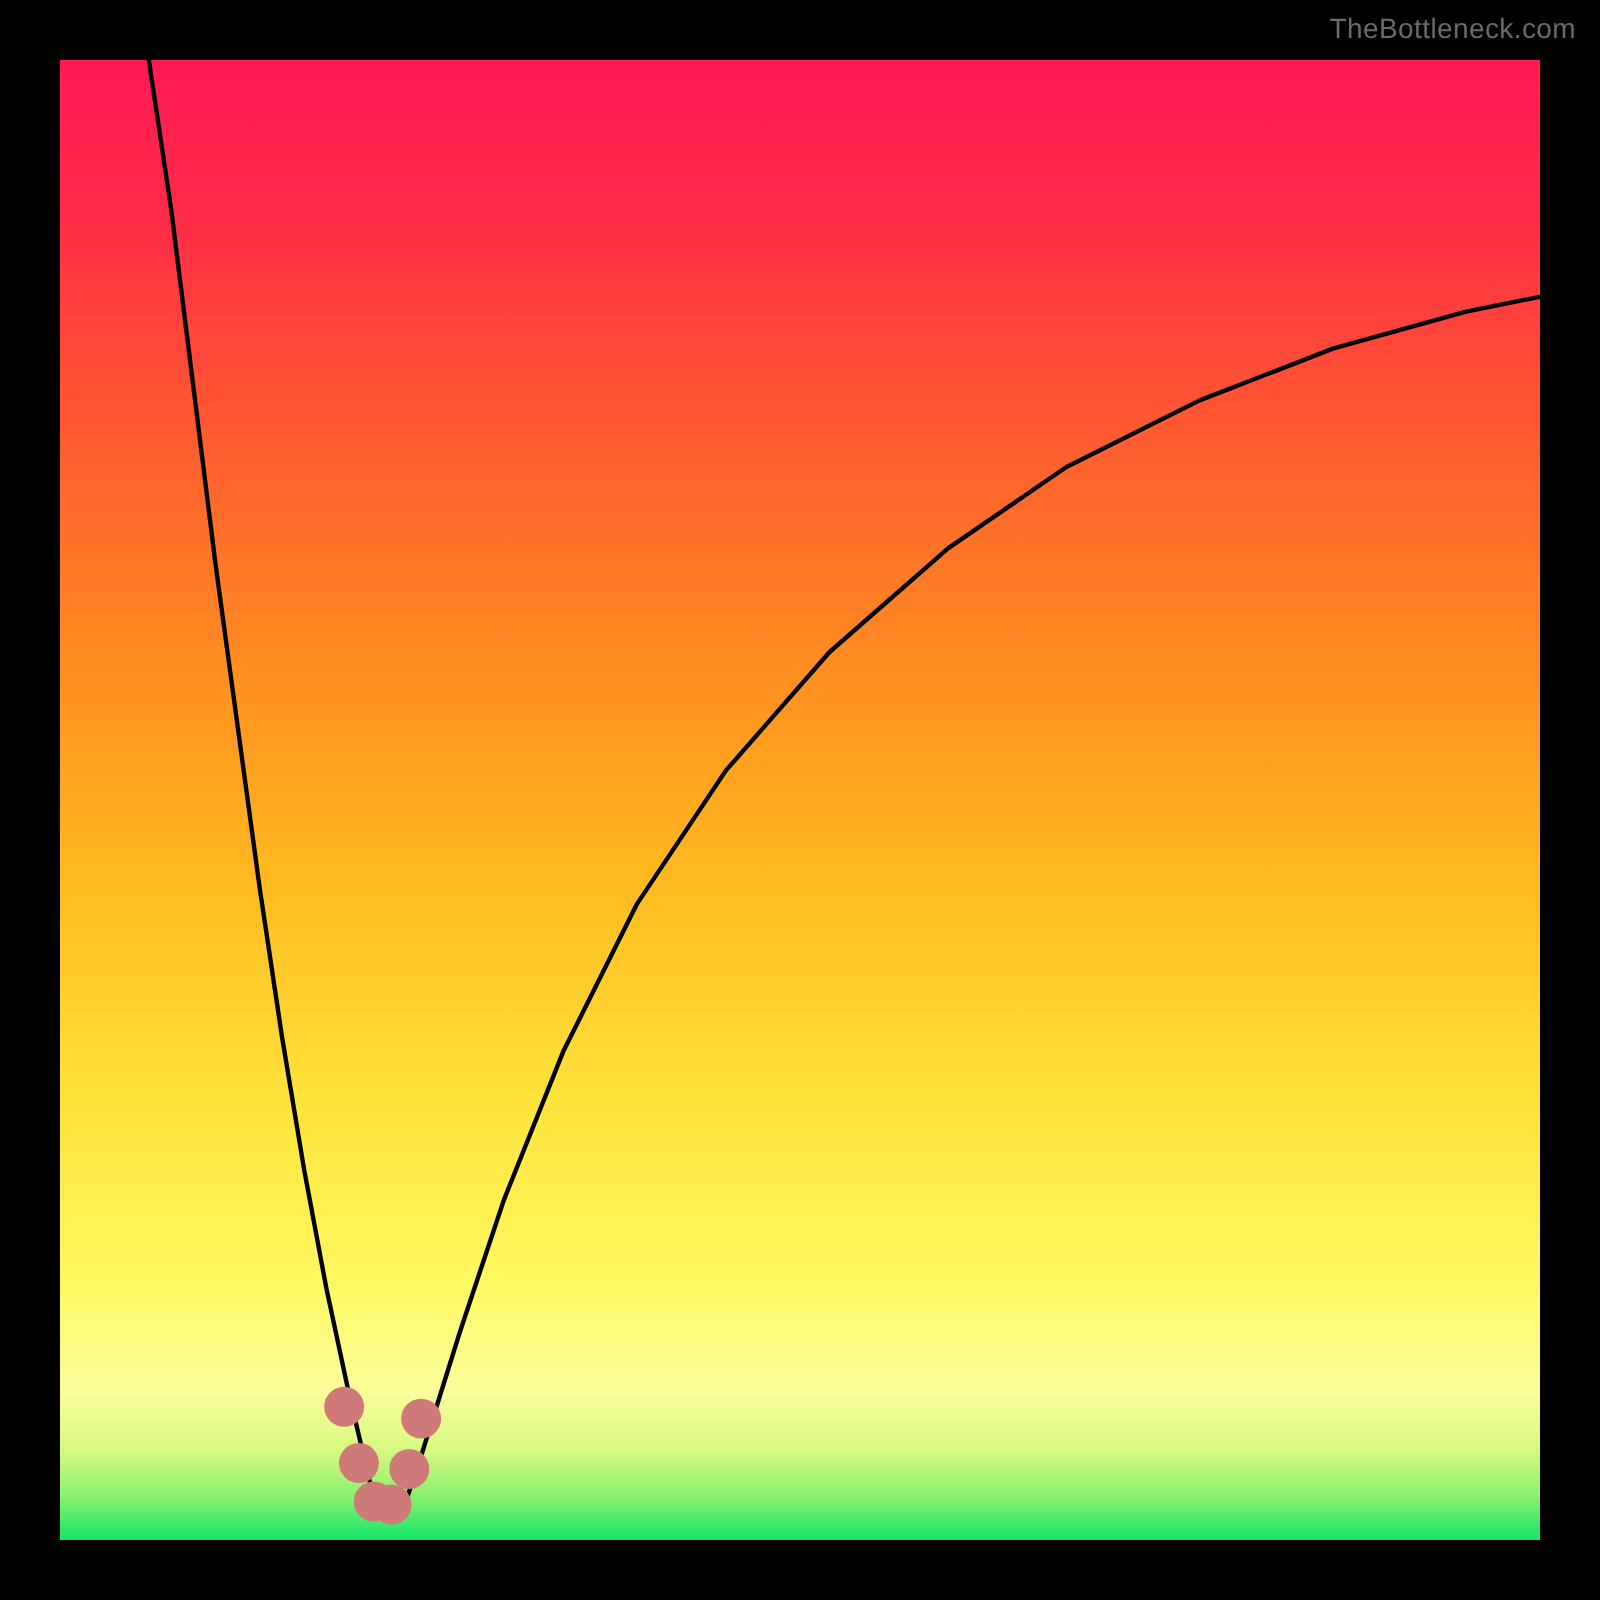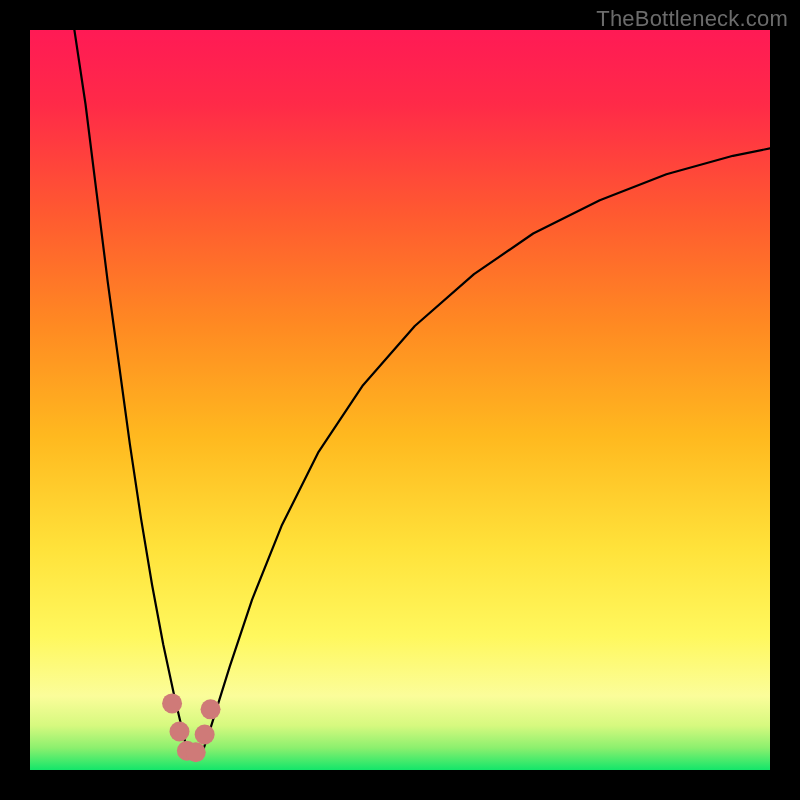--- a/index.html
+++ b/index.html
@@ -23,21 +23,21 @@
     top: 30px;
     width: 740px;
     height: 740px;
     overflow: hidden;
   }
   .watermark {
     position: absolute;
     top: 6px;
     right: 12px;
     color: #6b6b6b;
-    font-size: 22px;
+    font-size: 14px;
     font-weight: 500;
     letter-spacing: 0.2px;
     user-select: none;
   }
   svg { display: block; }
 </style>
 </head>
 <body>
 
 <div class="frame">

